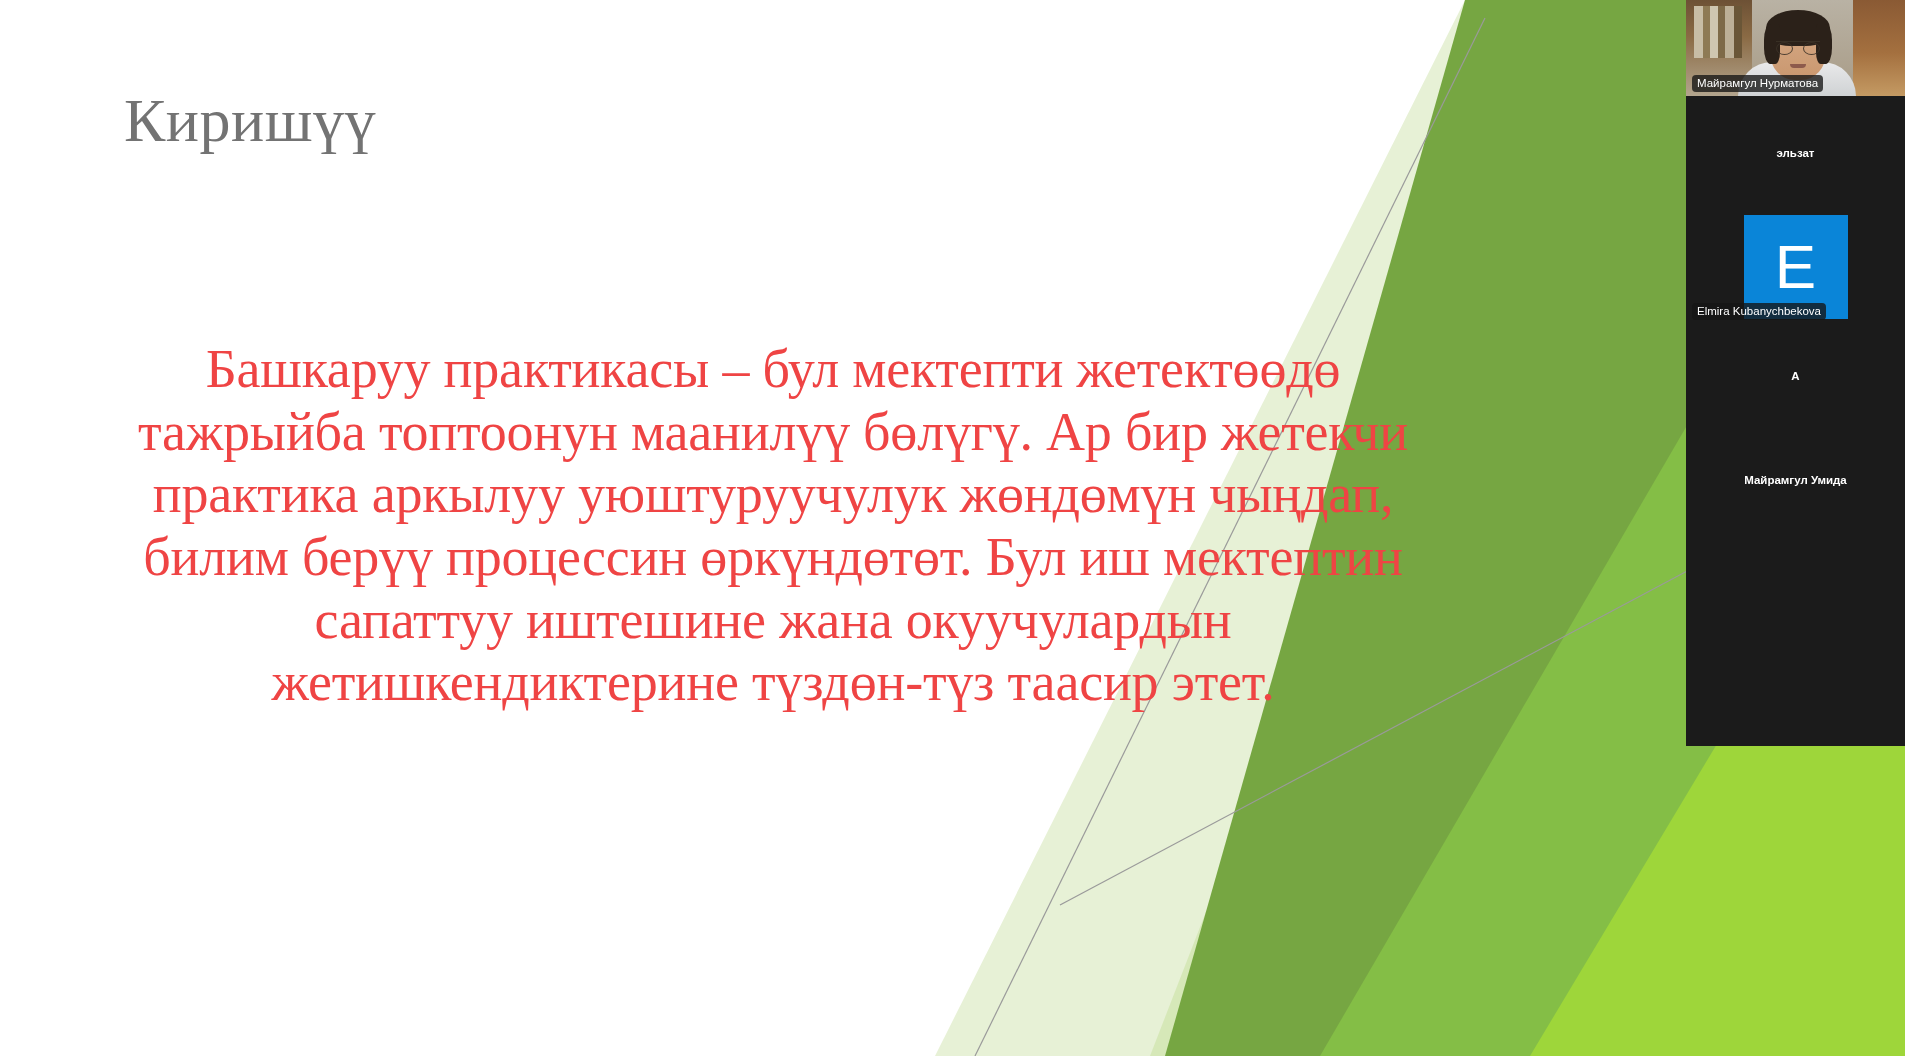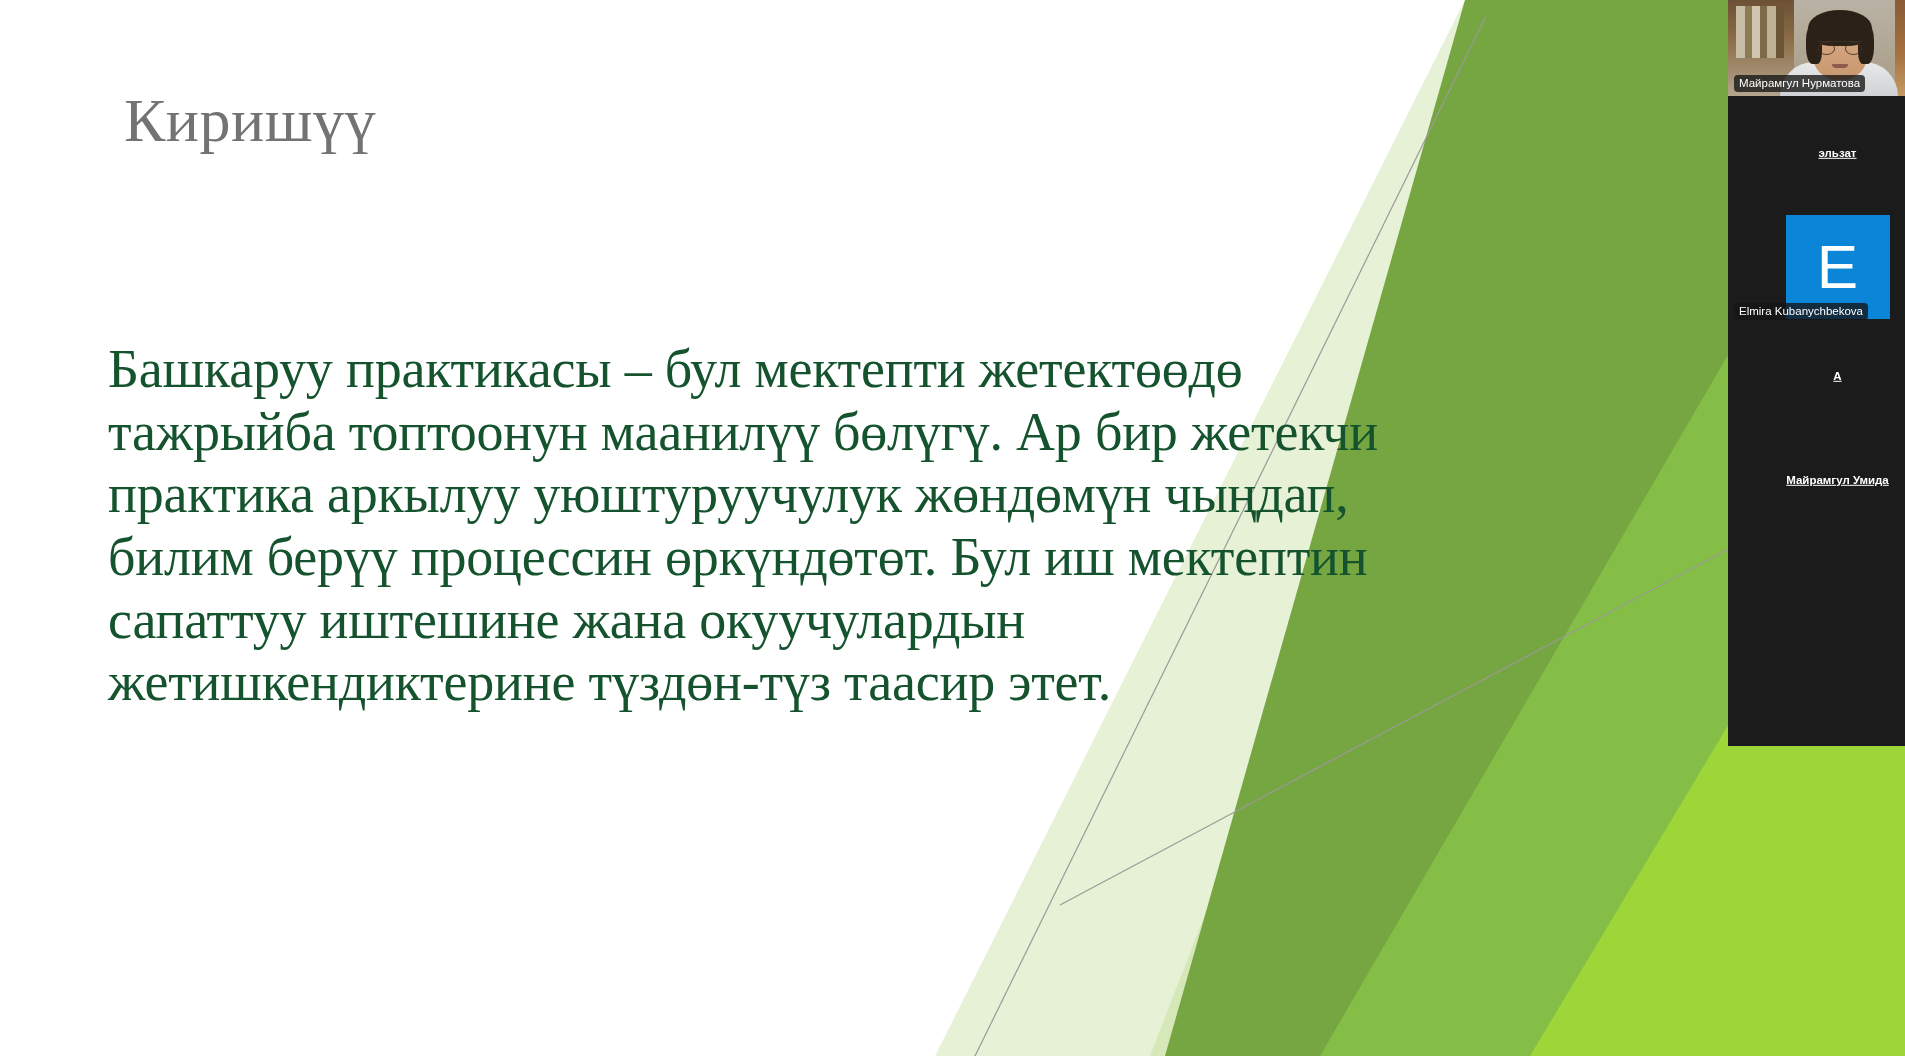--- a/index.html
+++ b/index.html
@@ -44,31 +44,31 @@
     letter-spacing: 0.5px;
   }
   #slide-body {
     position: absolute;
     left: 108px;
     top: 338px;
     width: 1330px;
     font-family: "Liberation Serif", serif;
     font-size: 54px;
     line-height: 1.16;
-    color: #14532d;
-    text-align: left;
+    color: #ef4444;
+    text-align: center;
     letter-spacing: -0.2px;
   }
 
   
   #filmstrip {
     position: absolute;
     right: 0;
     top: 0;
-    width: 177px;
+    width: 219px;
     height: 746px;
     background: #1b1b1b;
     overflow: hidden;
   }
   .tile {
     position: relative;
     width: 219px;
     overflow: hidden;
     background: #1b1b1b;
   }
@@ -96,21 +96,20 @@
     text-align: center;
     color: #ffffff;
     font-size: 11.5px;
     font-weight: bold;
     line-height: 1.25;
     padding: 0 6px;
     box-sizing: border-box;
     white-space: nowrap;
     overflow: hidden;
     text-overflow: ellipsis;
-    text-decoration: underline;
   }
 
   
   #tile-webcam {
     height: 96px;
     background:
       linear-gradient(to bottom, #b9b2a4 0%, #a89b86 100%);
   }
   .cam-shelf-l {
     position: absolute;

